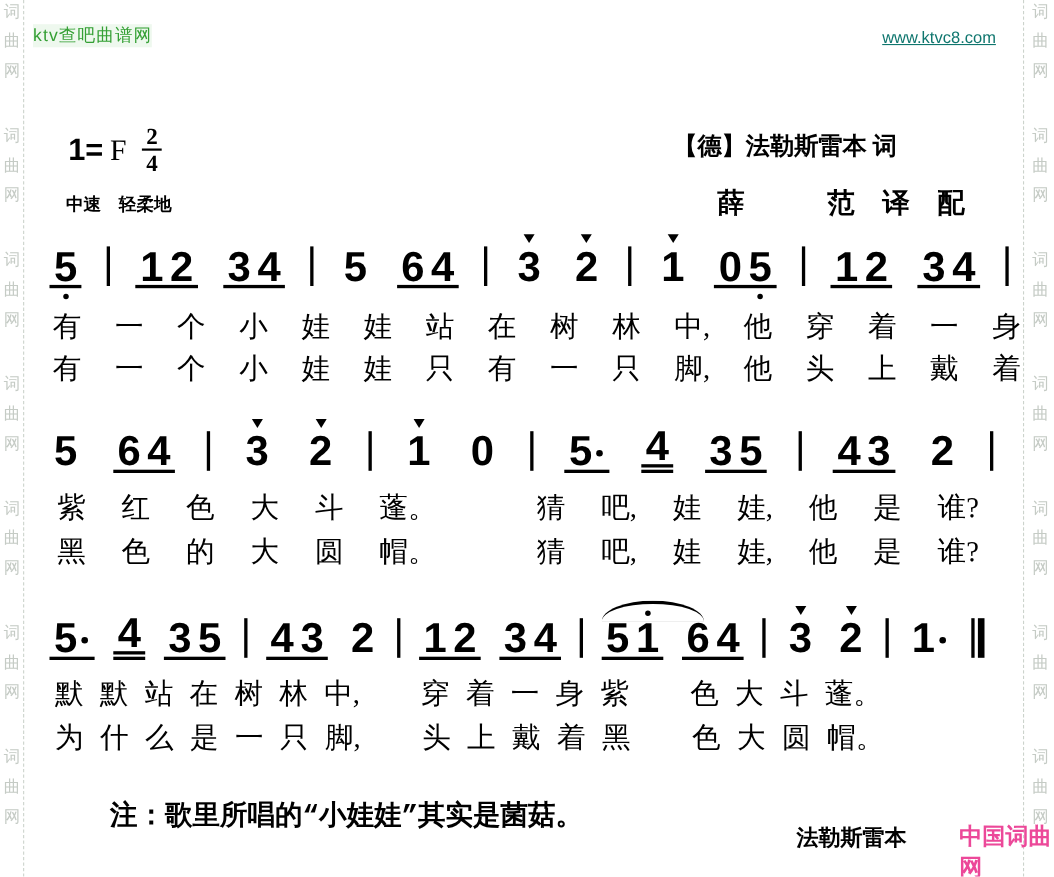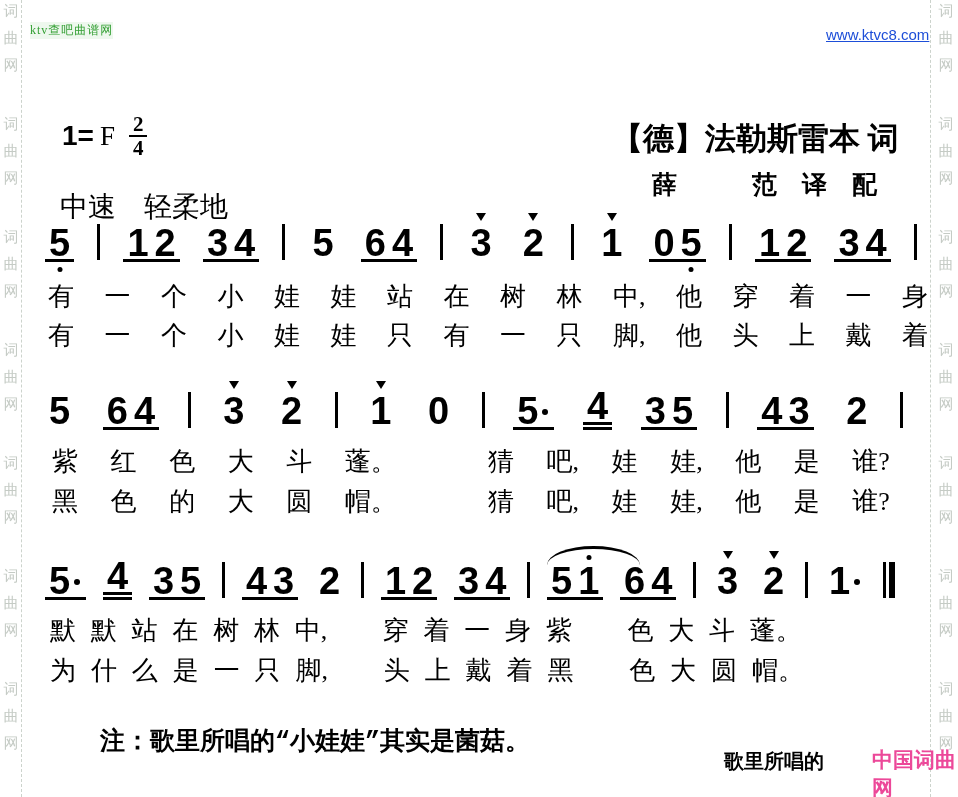--- a/index.html
+++ b/index.html
@@ -8,36 +8,36 @@
 
   
   .wm-col{position:absolute;top:4px;width:18px;display:flex;flex-direction:column;align-items:center;}
   .wm-left{left:2px;} .wm-right{right:3px;}
   .wm-group{display:flex;flex-direction:column;gap:12px;margin-bottom:44px;}
   .wm-char{font-family:"Liberation Serif",serif;font-size:15px;line-height:1;color:#c5cbc5;}
   .edge-dash{position:absolute;top:0;bottom:0;width:0;border-left:1px dashed #ccd3cc;}
   .edge-dash.l{left:21px;} .edge-dash.r{left:930px;}
 
   
-  .site-left{position:absolute;left:30px;top:22px;font-size:12px;color:#35a035;background:#eef8ee;
-             text-decoration:none;letter-spacing:1px;font-family:Liberation Serif, serif;}
-  .site-right{position:absolute;left:802px;top:26px;font-size:15px;color:#1d4ed8;text-decoration:underline;margin-left:24px;}
+  .site-left{position:absolute;left:30px;top:22px;font-size:16px;color:#35a035;background:#eef8ee;
+             text-decoration:none;letter-spacing:1px;}
+  .site-right{position:absolute;left:802px;top:26px;font-size:15px;color:#0f766e;text-decoration:underline;}
   .title{position:absolute;left:180px;top:46px;width:600px;text-align:center;
          font-size:48px;font-weight:bold;letter-spacing:8px;white-space:nowrap;}
   .subtitle{position:absolute;left:330px;top:110px;width:280px;text-align:center;font-size:26px;
             font-family:"Liberation Serif",serif;}
   .keyblock{position:absolute;left:62px;top:110px;height:52px;display:flex;align-items:center;}
   .key-prefix{font-size:28px;font-weight:bold;}
   .key-letter{font-family:"Liberation Serif",serif;font-size:27px;margin-left:6px;}
   .meter{margin-left:14px;text-align:center;font-weight:bold;font-size:21px;line-height:1.05;
          font-family:"Liberation Serif",serif;}
   .meter .num{display:block;border-bottom:2px solid #000;padding:0 4px;}
   .meter .den{display:block;}
-  .tempo{position:absolute;left:60px;top:176px;font-size:28px;font-weight:normal;margin-top:12px;}
-  .credit-lyricist{position:absolute;left:612px;top:118px;font-size:31px;font-family:"Liberation Serif",serif;
+  .tempo{position:absolute;left:60px;top:176px;font-size:16px;font-weight:bold;}
+  .credit-lyricist{position:absolute;left:612px;top:118px;font-size:22px;font-family:"Liberation Serif",serif;
                    font-weight:600;white-space:nowrap;}
   .credit-translator{position:absolute;left:652px;top:168px;font-size:25px;font-family:"Liberation Serif",serif;
                    font-weight:600;white-space:nowrap;}
 
   
   .score-line{position:absolute;display:flex;justify-content:space-between;align-items:flex-end;height:42px;}
   .sl0{left:45px;top:220px;width:872px;}
   .sl1{left:45px;top:388px;width:858px;}
   .sl2{left:45px;top:558px;width:850px;}
   .bar{width:3px;height:36px;background:#000;margin-bottom:2px;}
@@ -425,16 +425,16 @@
       <span class="ly-token">着</span>
       <span class="ly-token">黑</span>
       <span class="ly-spacer"></span>
       <span class="ly-token">色</span>
       <span class="ly-token">大</span>
       <span class="ly-token">圆</span>
       <span class="ly-token">帽。</span>
     </div>
 
   <div class="footnote">注：歌里所唱的“小娃娃”其实是菌菇。</div>
-  <div class="footer-label">歌里所唱的</div>
+  <div class="footer-label">法勒斯雷本</div>
   <a href="#" class="footer-site">中国词曲网</a>
 
 </div>
 
 </body></html>

